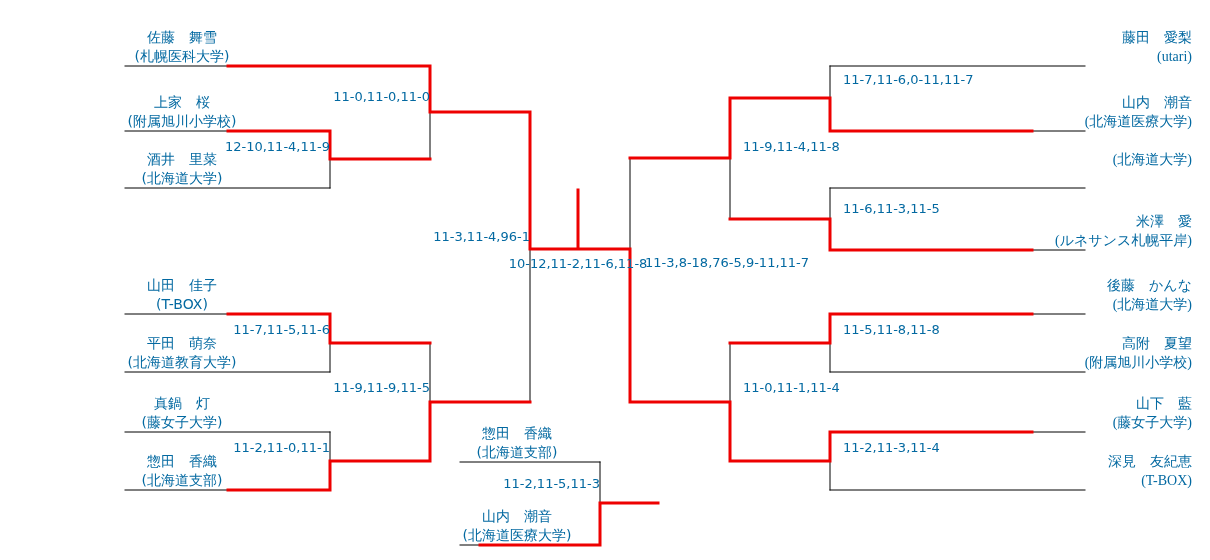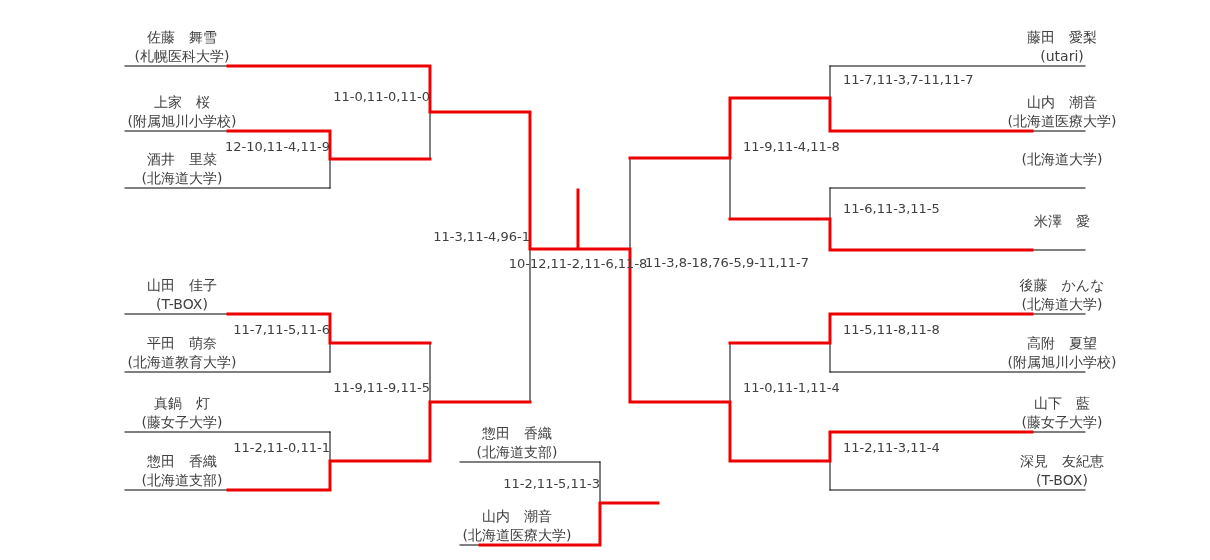--- a/index.html
+++ b/index.html
@@ -1,22 +1,22 @@
 <!DOCTYPE html>
 <html><head>
 <meta charset="utf-8">
 <style>
   html,body{margin:0;padding:0;background:#ffffff;}
   .bracket{
     position:relative;width:1210px;height:560px;background:#ffffff;
-    font-family:"DejaVu Sans","Liberation Sans",sans-serif;color:#404040;overflow:hidden;
+    font-family:"DejaVu Sans","Liberation Sans",sans-serif;color:#0369a1;overflow:hidden;
   }
   .bracket svg{position:absolute;left:0;top:0;}
   .label{position:absolute;width:220px;text-align:center;font-size:14px;line-height:19px;white-space:nowrap;}
-  .label.left-anchor{text-align:center;width:260px;}
+  .label.left-anchor{text-align:right;width:260px;font-family:Liberation Serif, serif;}
   .label .pname{font-weight:normal;}
   .score{position:absolute;font-size:13px;line-height:14px;white-space:nowrap;}
   .score.right-anchor{text-align:left;}
   .score.center-anchor{text-align:center;width:160px;}
 </style>
 </head>
 <body>
 
 <div class="bracket">
 
@@ -79,20 +79,21 @@
   </div>
   <div class="label left-anchor" style="left:932px;top:93px">
     <div class="pname">山内　潮音</div>
     <div class="paff">(北海道医療大学)</div>
   </div>
   <div class="label left-anchor" style="left:932px;top:150px">
     <div class="paff">(北海道大学)</div>
   </div>
   <div class="label left-anchor" style="left:932px;top:212px">
     <div class="pname">米澤　愛</div>
+    <div class="paff">(ルネサンス札幌平岸)</div>
   </div>
 
   <div class="label left-anchor" style="left:932px;top:276px">
     <div class="pname">後藤　かんな</div>
     <div class="paff">(北海道大学)</div>
   </div>
   <div class="label left-anchor" style="left:932px;top:334px">
     <div class="pname">高附　夏望</div>
     <div class="paff">(附属旭川小学校)</div>
   </div>
@@ -115,21 +116,21 @@
   </div>
 
   <div class="score right-anchor" style="right:880px;top:140px">12-10,11-4,11-9</div>
   <div class="score right-anchor" style="right:780px;top:90px">11-0,11-0,11-0</div>
   <div class="score right-anchor" style="right:880px;top:323px">11-7,11-5,11-6</div>
   <div class="score right-anchor" style="right:880px;top:441px">11-2,11-0,11-1</div>
   <div class="score right-anchor" style="right:780px;top:381px">11-9,11-9,11-5</div>
   <div class="score right-anchor" style="right:680px;top:230px">11-3,11-4,96-1</div>
   <div class="score center-anchor" style="left:498px;top:257px">10-12,11-2,11-6,11-8</div>
   <div class="score" style="left:645px;top:256px">11-3,8-18,76-5,9-11,11-7</div>
-  <div class="score" style="left:843px;top:73px">11-7,11-3,7-11,11-7</div>
+  <div class="score" style="left:843px;top:73px">11-7,11-6,0-11,11-7</div>
   <div class="score" style="left:843px;top:202px">11-6,11-3,11-5</div>
   <div class="score" style="left:743px;top:140px">11-9,11-4,11-8</div>
   <div class="score" style="left:843px;top:323px">11-5,11-8,11-8</div>
   <div class="score" style="left:843px;top:441px">11-2,11-3,11-4</div>
   <div class="score" style="left:743px;top:381px">11-0,11-1,11-4</div>
   <div class="score right-anchor" style="right:610px;top:477px">11-2,11-5,11-3</div>
 
 </div>
 
 </body></html>

